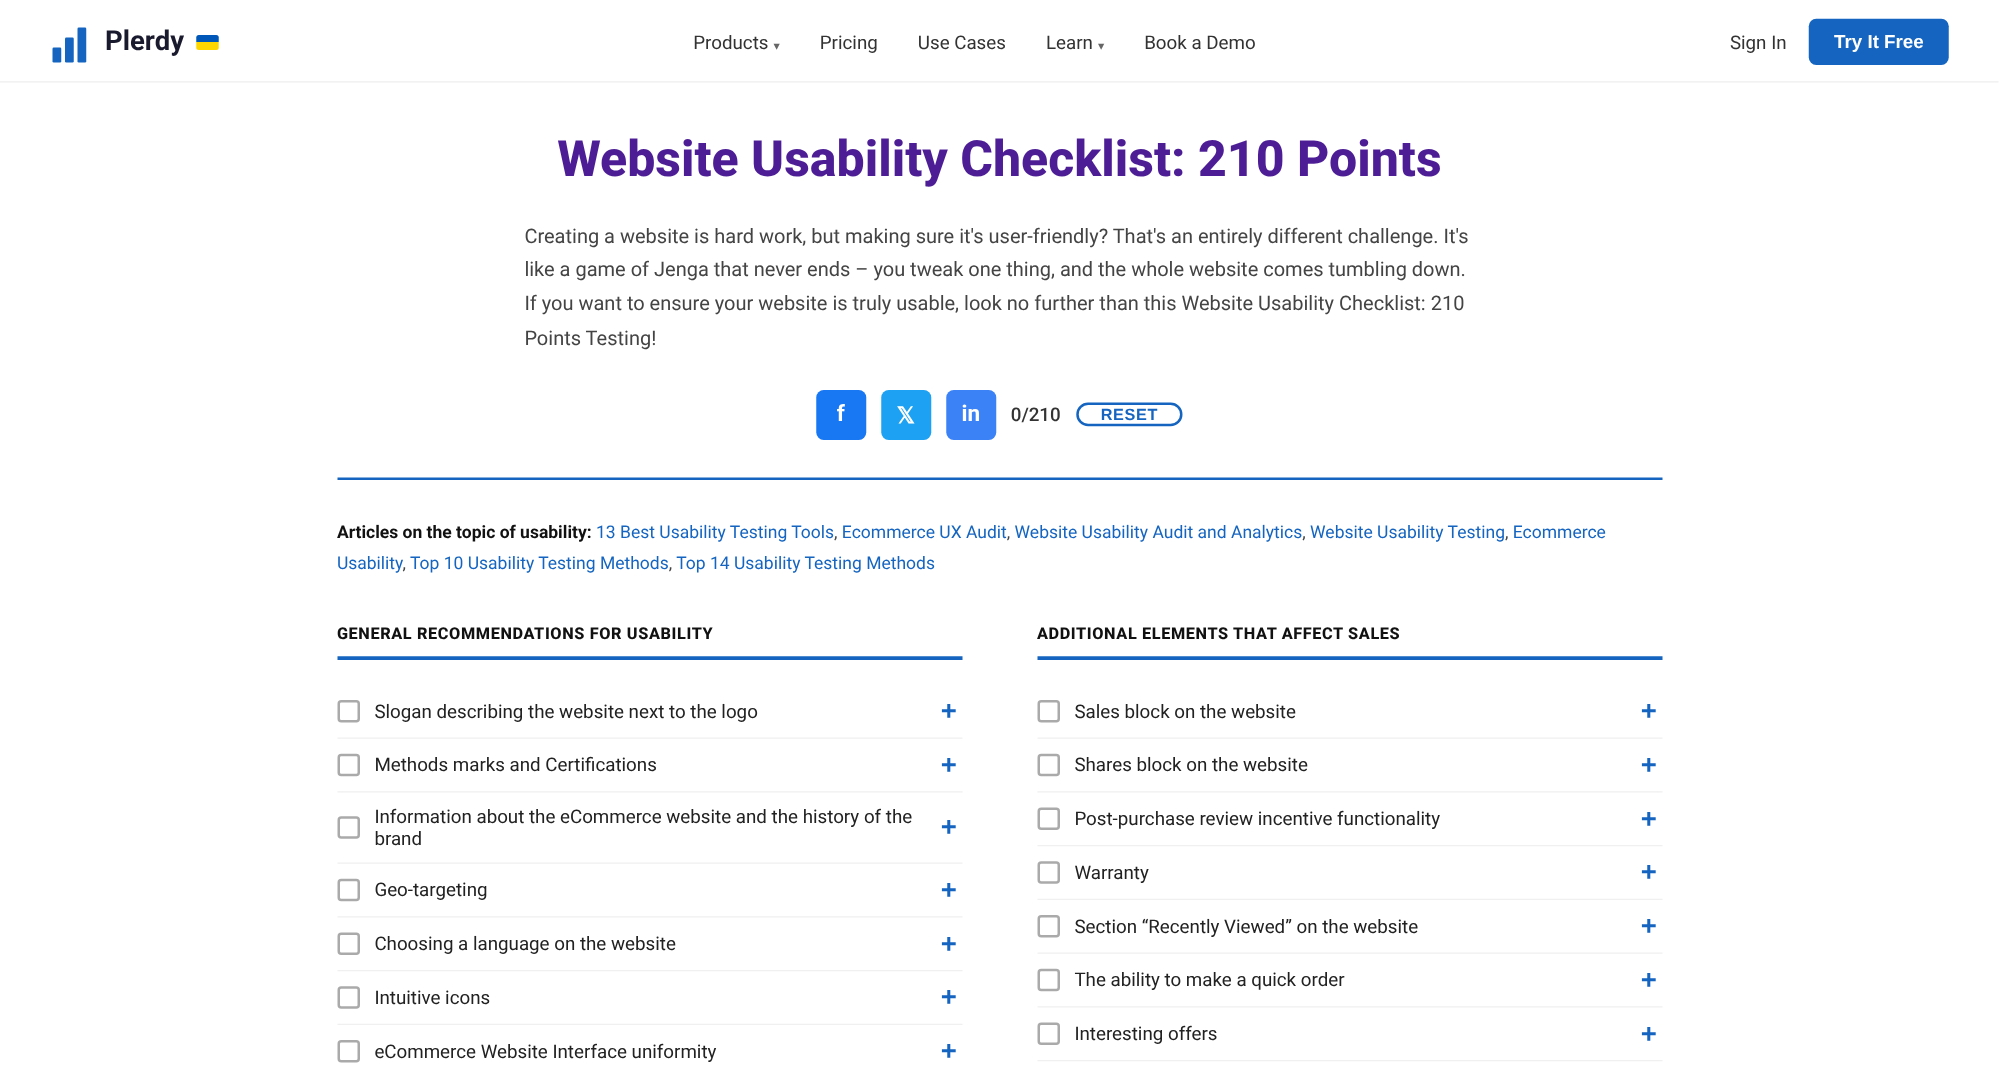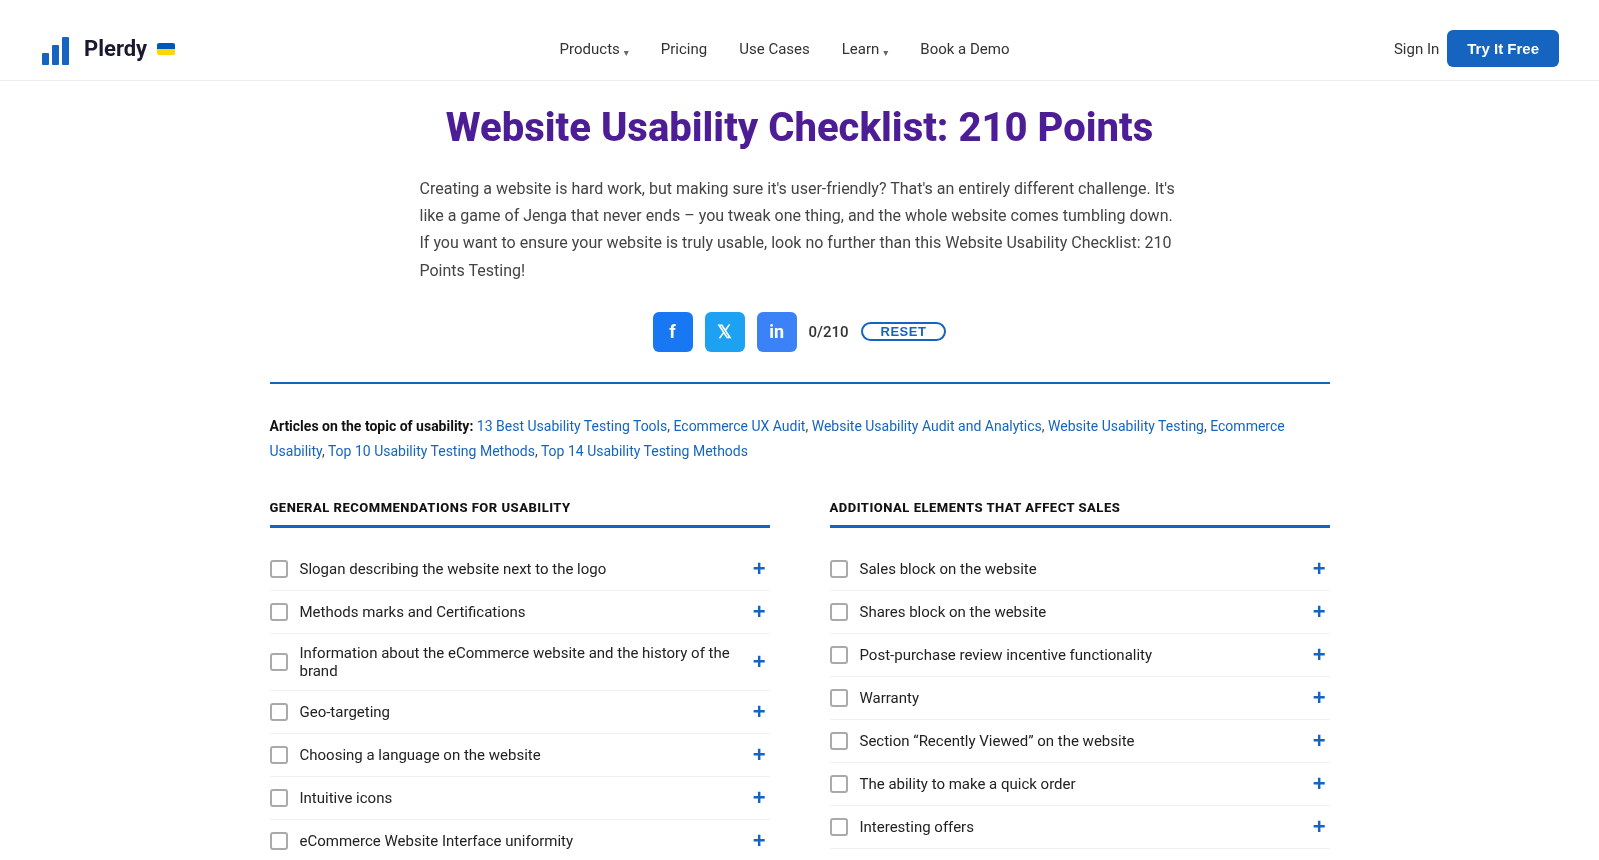--- a/index.html
+++ b/index.html
@@ -7,21 +7,21 @@
 
     
     .header {
       display: flex;
       align-items: center;
       justify-content: space-between;
       padding: 12px 40px;
       height: 64px;
       border-bottom: 1px solid #eee;
       position: sticky;
-      top: 17px;
+      top: 2px;
       background: #fff;
       z-index: 100;
     }
     .logo {
       display: flex;
       align-items: center;
       gap: 8px;
       text-decoration: none;
     }
     .logo-icon {
@@ -55,21 +55,21 @@
       align-items: flex-end;
       gap: 4px;
     }
     .chevron {
       font-size: 10px;
       color: #666;
     }
     .header-actions {
       display: flex;
       align-items: center;
-      gap: 8px;
+      gap: 18px;
     }
     .sign-in {
       font-size: 15px;
       color: #333;
       cursor: pointer;
       text-decoration: none;
     }
     .try-free-btn {
       background: #1565c0;
       color: #fff;

